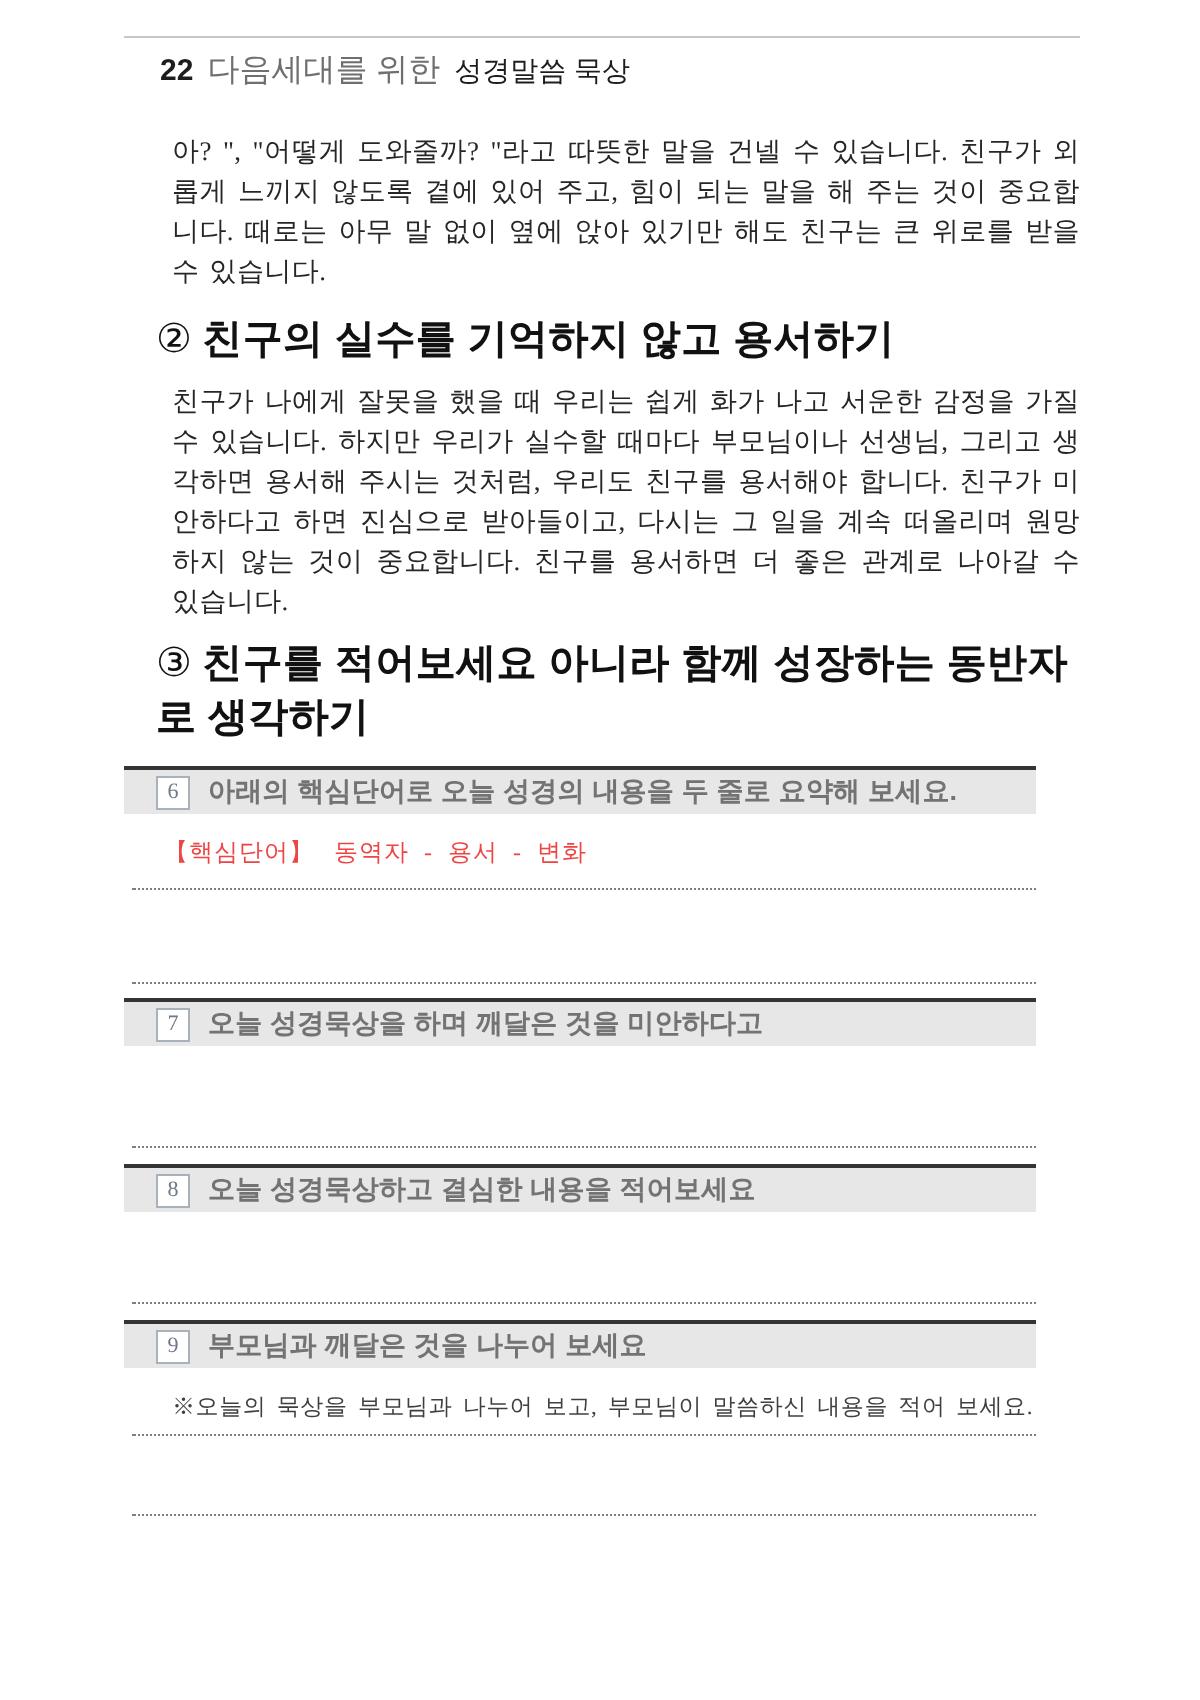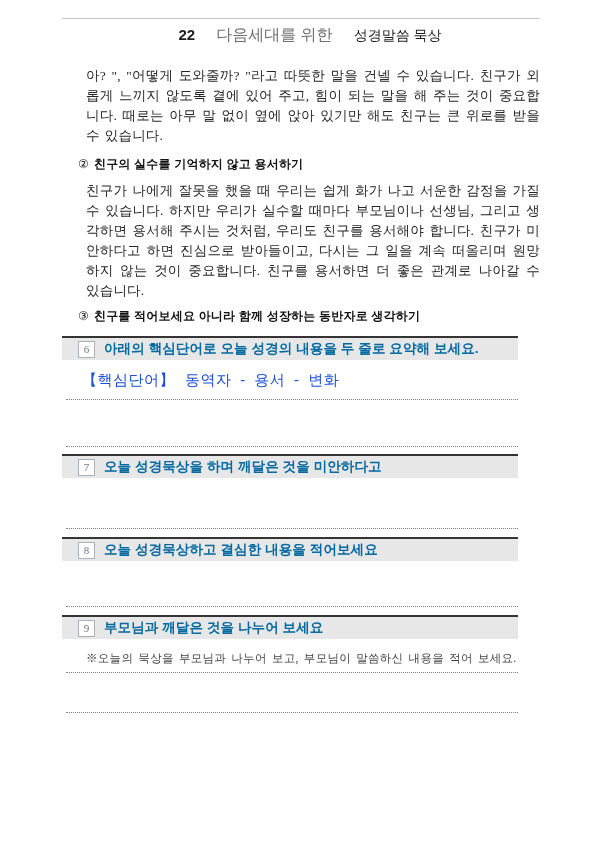--- a/index.html
+++ b/index.html
@@ -16,43 +16,42 @@
     margin-top: 18px;
     border-top: 1px solid #c8c8c8;
     height: 0;
   }
 
   .running-head {
     margin-top: 6px;
     padding-left: 18px;
     display: flex;
     align-items: baseline;
-    gap: 21px;
+    gap: 7px;
     font-family: "Liberation Sans", sans-serif;
-    justify-content: center;
   }
   .running-head .page-num { font-size: 15px; font-weight: bold; color: #1d1d1d; }
   .running-head .head-light { font-size: 16px; color: #6f6f6f; }
   .running-head .head-bold { font-size: 14px; font-weight: normal; color: #1d1d1d; }
 
   .para {
     margin: 0 0 0 24px;
     font-size: 13.5px;
     line-height: 20px;
     text-align: justify;
     word-spacing: 1.5px;
     letter-spacing: 0.2px;
     color: #262626;
   }
   .para.first { margin-top: 20px; }
 
   .sect-heading {
     margin-left: 16px;
     font-family: "Liberation Sans", sans-serif;
-    font-size: 12px;
+    font-size: 20px;
     font-weight: bold;
     color: #111111;
     letter-spacing: 0.2px;
   }
   .sect-heading .circ-num { margin-right: 5px; font-weight: normal; }
 
   .q-bar {
     width: 456px;
     height: 24px;
     background: #e7e7e7;
@@ -72,30 +71,30 @@
     font-family: "Liberation Serif", serif;
     font-size: 11px;
     color: #6e7888;
     margin-right: 9px;
     flex: 0 0 auto;
   }
   .q-title {
     font-family: "Liberation Sans", sans-serif;
     font-size: 13.5px;
     font-weight: bold;
-    color: #0369a1;
+    color: #737373;
     letter-spacing: 0.1px;
     white-space: nowrap;
   }
 
   .keywords {
     margin: 11px 0 0 20px;
-    font-family: Liberation Sans, sans-serif;
-    font-size: 15px;
-    color: #1d4ed8;
+    font-family: Liberation Serif, serif;
+    font-size: 12px;
+    color: #ef4444;
     letter-spacing: 0.5px;
   }
   .keywords .kw-words { margin-left: 10px; word-spacing: 4px; }
 
   .note {
     margin: 12px 0 0 24px;
     font-size: 11.5px;
     color: #3f3f3f;
     letter-spacing: 0.3px;
     word-spacing: 2px;

